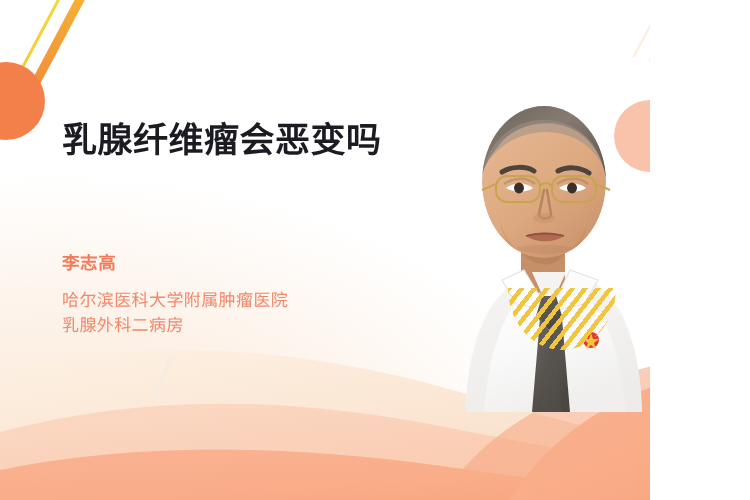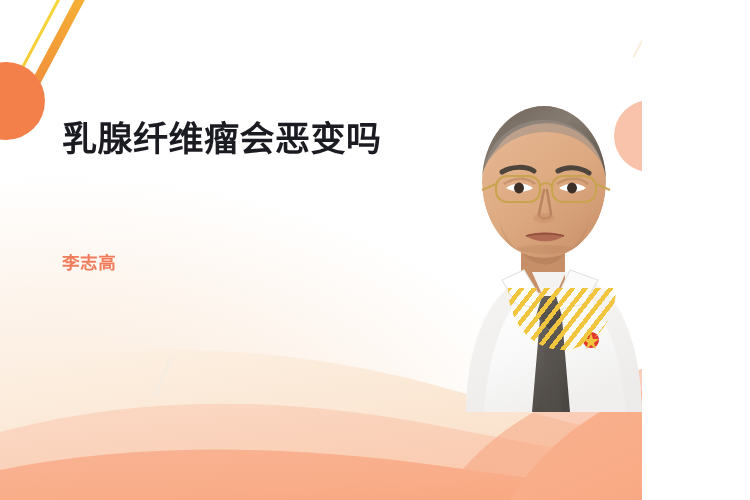--- a/index.html
+++ b/index.html
@@ -7,21 +7,22 @@
     margin: 0;
     padding: 0;
     background: #ffffff;
   }
   #card {
     position: relative;
     width: 642px;
     height: 500px;
     overflow: hidden;
     background: #ffffff;
-    font-family: Liberation Serif, serif;
+    font-family: Liberation Sans, sans-serif;
+    padding-left: 8px;
     -webkit-font-smoothing: antialiased;
   }
 
   
   .bg-base {
     position: absolute;
     inset: 0;
     background:
       radial-gradient(120% 90% at 8% 96%, #fbe6d2 0%, #fdf3ea 38%, #ffffff 68%),
       linear-gradient(160deg, #ffffff 0%, #fffdfb 55%, #fdf4ee 100%);
@@ -313,15 +314,17 @@
 
   <div class="half-stripes"></div>
 
   <div class="title">乳腺纤维瘤会恶变吗</div>
 
   <div class="byline">
     <span class="doctor-name">李志高</span>
   </div>
 
   <div class="affiliation">
+    <span class="affil-line">哈尔滨医科大学附属肿瘤医院</span>
+    <span class="affil-line">乳腺外科二病房</span>
   </div>
 
 </div>
 
 </body></html>

